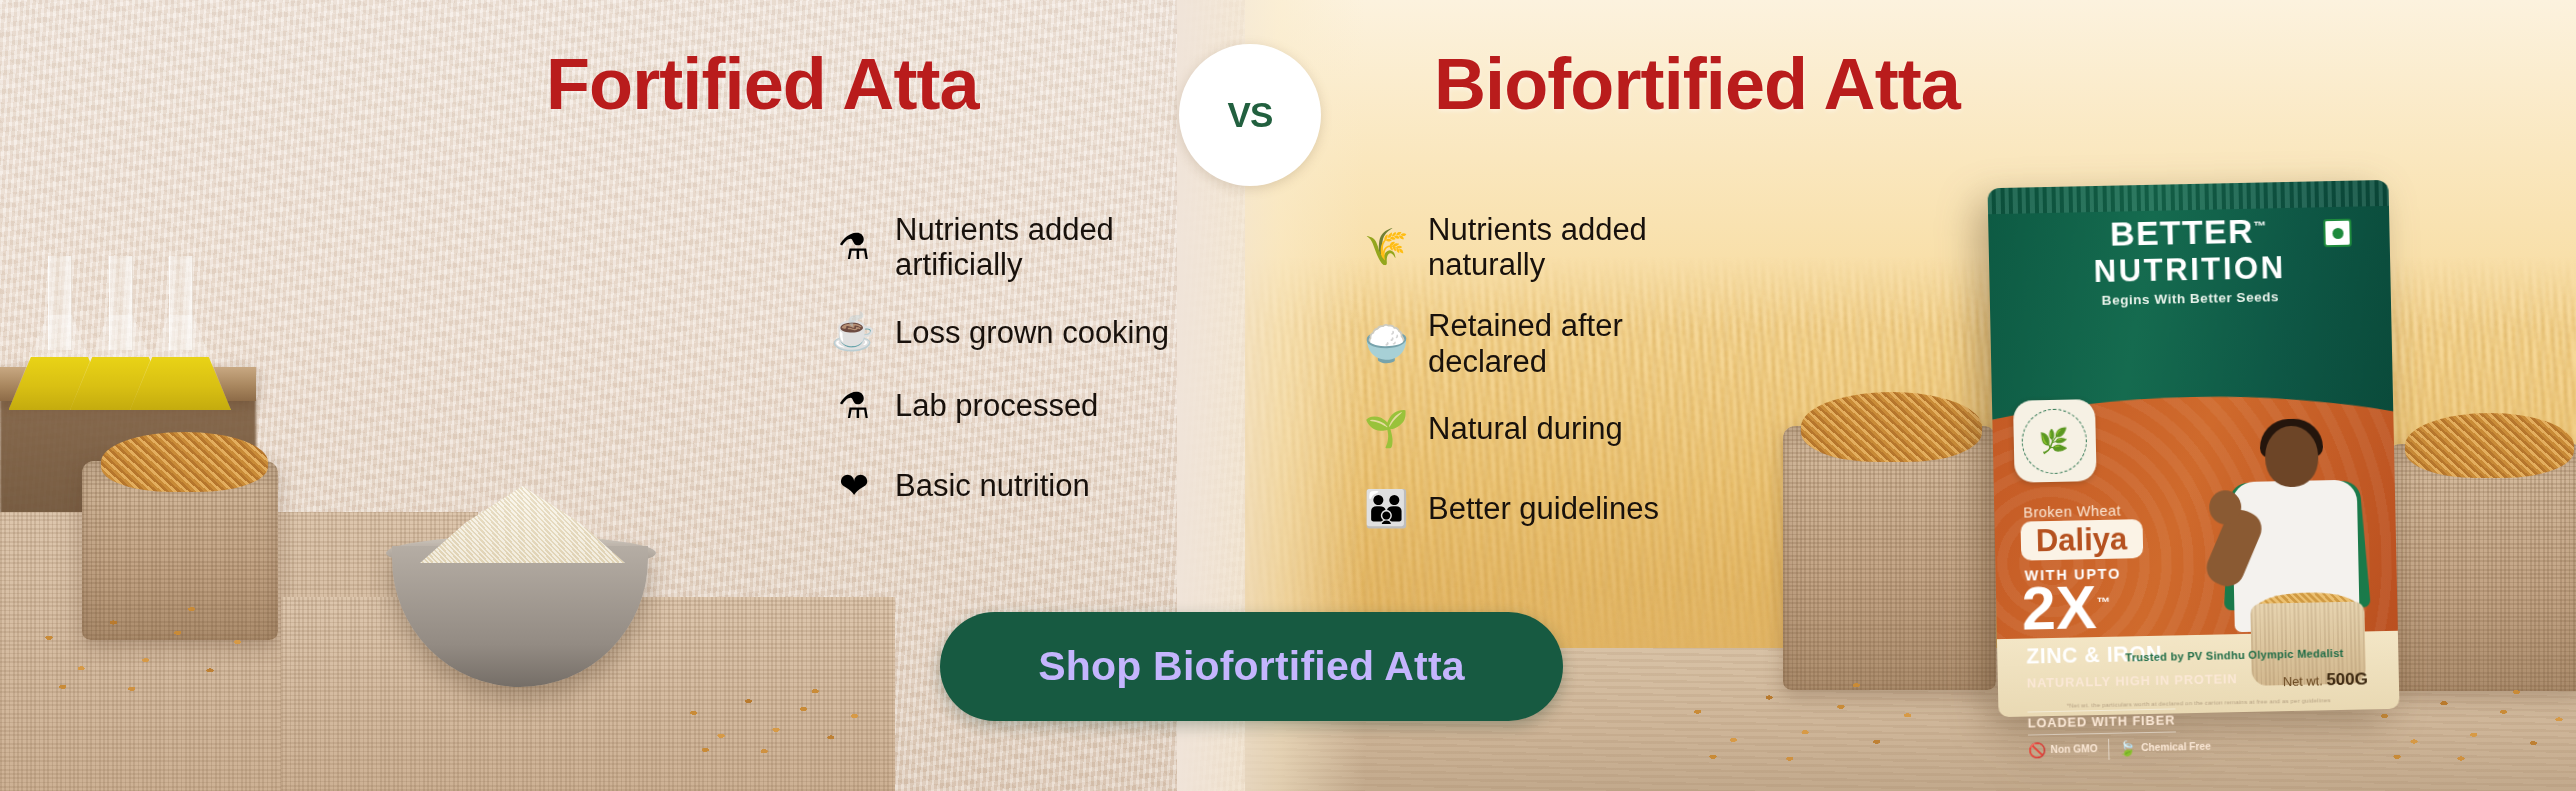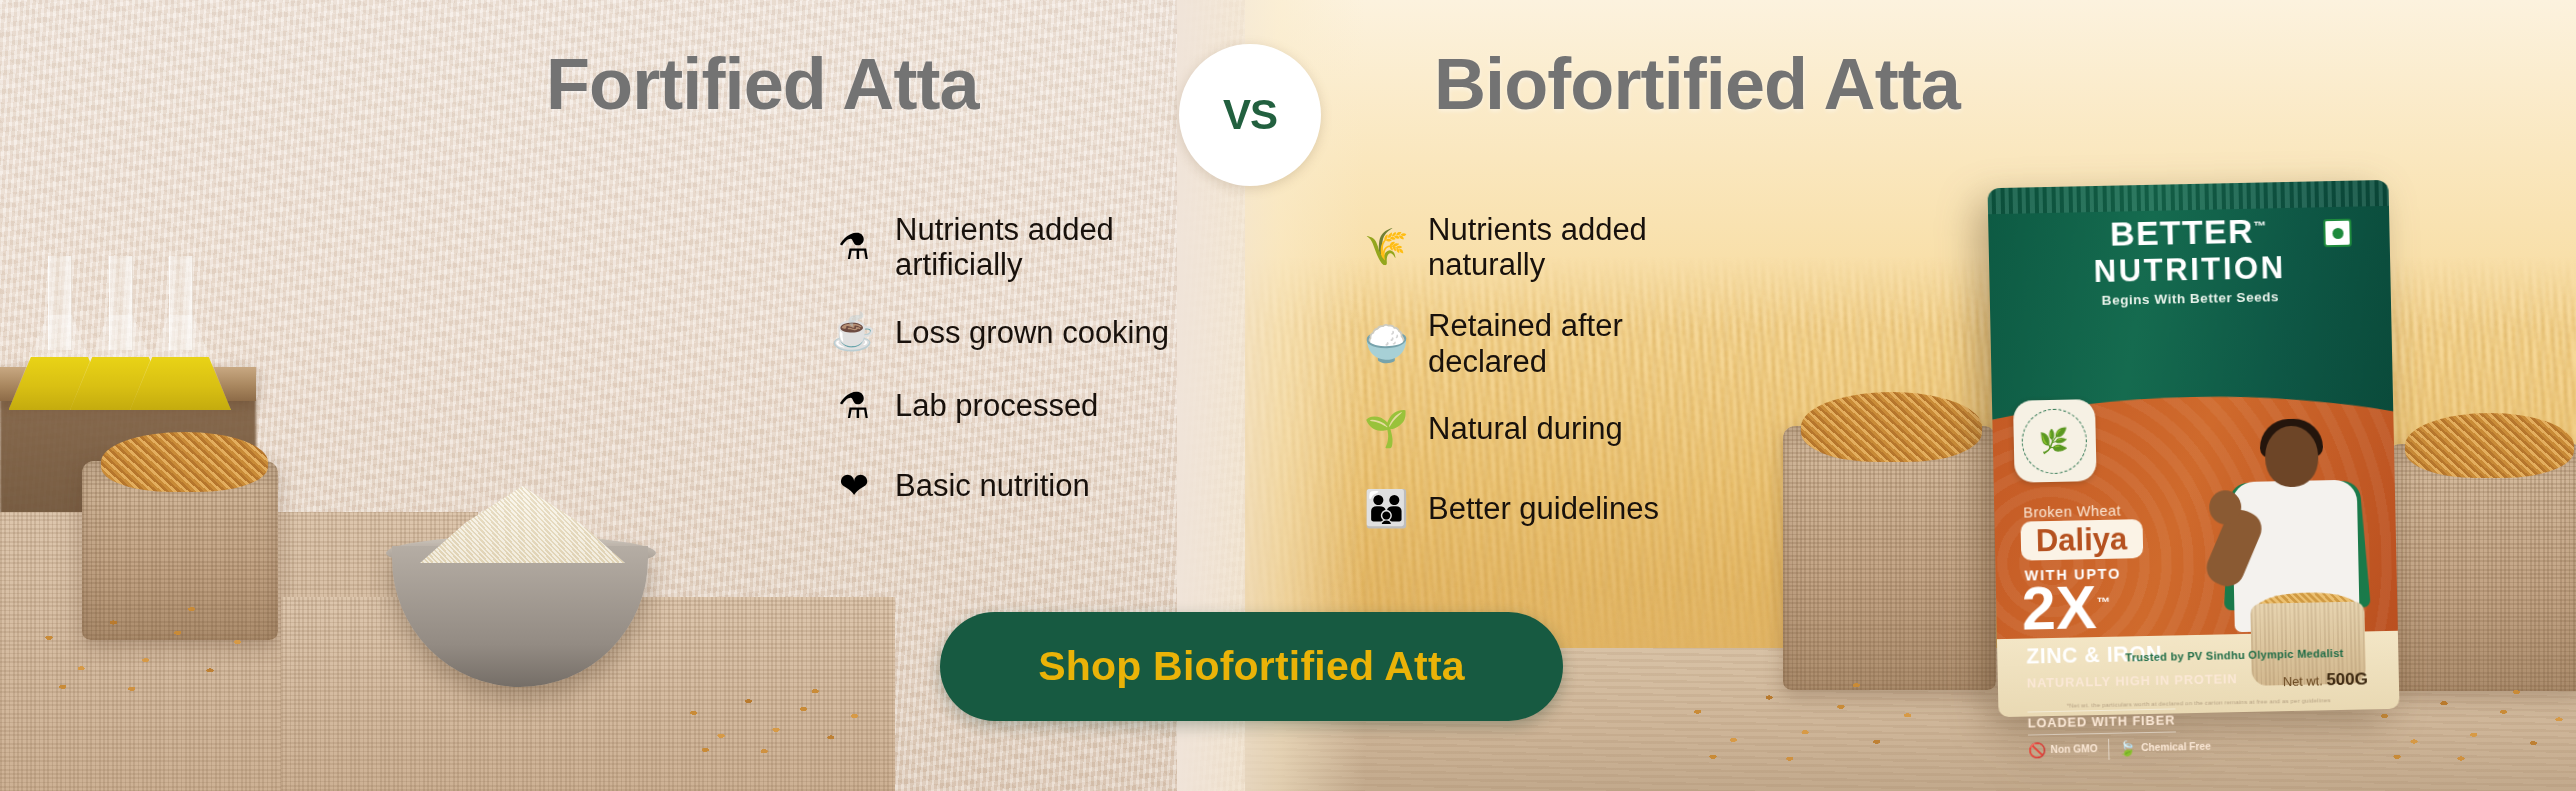--- a/index.html
+++ b/index.html
@@ -157,34 +157,34 @@
     background:
       repeating-linear-gradient(1deg,rgba(150,118,86,.13) 0 2.6px,rgba(0,0,0,0) 2.6px 6.8px),
       linear-gradient(180deg,#d8c2a6,#cdb497 60%,#c2a98c);
     filter:blur(0.4px);
   }
 
   
   .title{
     position:absolute;top:43px;
     font-size:72px;font-weight:bold;letter-spacing:-0.9px;
-    color:#737373;white-space:nowrap;
+    color:#b91c1c;white-space:nowrap;
     text-shadow:0 1.7px 4.3px rgba(255,255,255,.45);
   }
   #title-left{left:546px;}
   #title-right{left:1434px;}
 
   .vs-badge{
     position:absolute;left:1179px;top:44px;width:142px;height:142px;
     background:#ffffff;border-radius:50%;
     display:flex;align-items:center;justify-content:center;
     box-shadow:0 2.6px 12px rgba(120,90,60,.22);
   }
   .vs-badge span{
-    font-size:42px;font-weight:bold;color:#22603f;letter-spacing:-0.9px;
+    font-size:35px;font-weight:bold;color:#22603f;letter-spacing:-0.9px;
   }
 
   
   .features{position:absolute;}
   #features-left{left:832px;top:212px;width:358px;}
   #features-right{left:1365px;top:212px;width:367px;}
 
   .feat{
     display:flex;align-items:center;gap:19px;margin-bottom:15.4px;
   }
@@ -195,21 +195,21 @@
   }
   .feat-label{
     font-size:31px;color:#18110c;line-height:1.14;font-weight:400;
   }
 
   
   #cta{
     position:absolute;left:940px;top:612px;
     width:623px;height:109px;
     background:#175a41;border:none;border-radius:55px;
-    color:#eab308;font-size:41px;font-weight:bold;
+    color:#c4b5fd;font-size:41px;font-weight:bold;
     font-family:"Liberation Sans",sans-serif;
     letter-spacing:0.2px;cursor:pointer;
     box-shadow:0 5.1px 15.4px rgba(30,60,45,.30);
   }
 
   
   #packet{
     position:absolute;left:1993px;top:184px;width:401px;height:529px;
     transform:rotate(-1.2deg);
     filter:drop-shadow(-12px 12px 19px rgba(90,65,40,.38));

